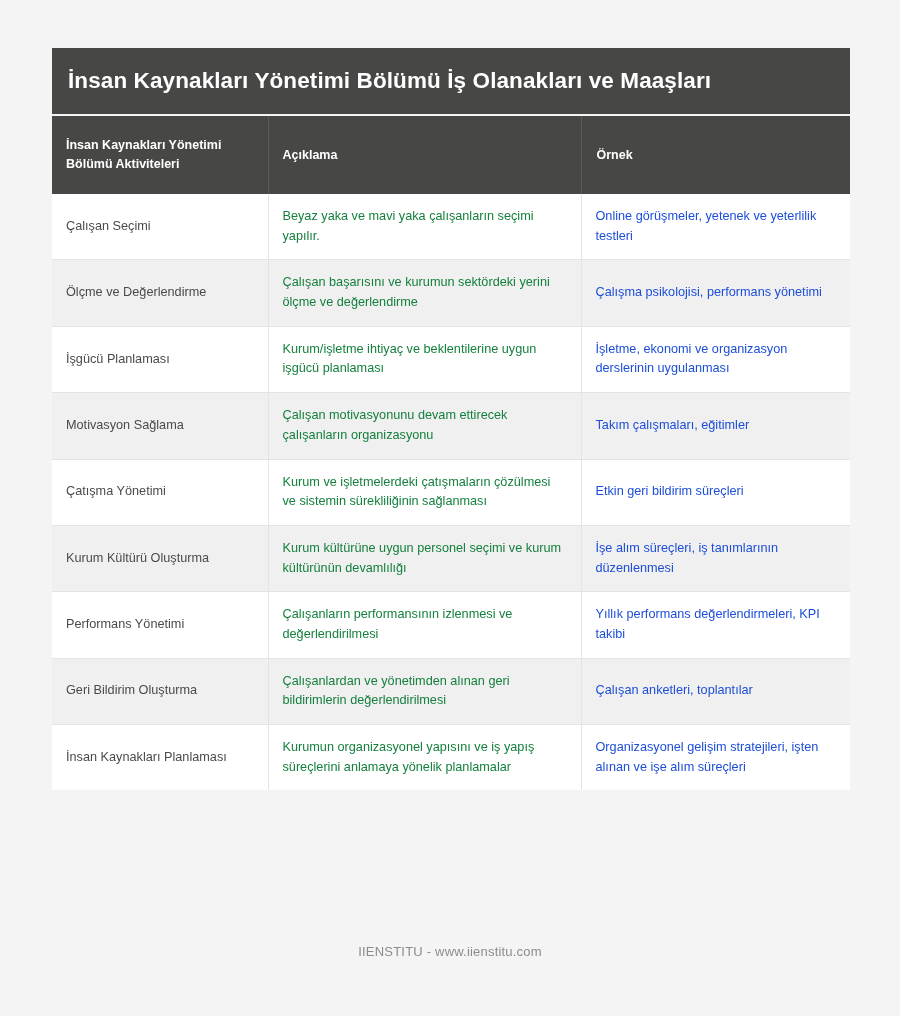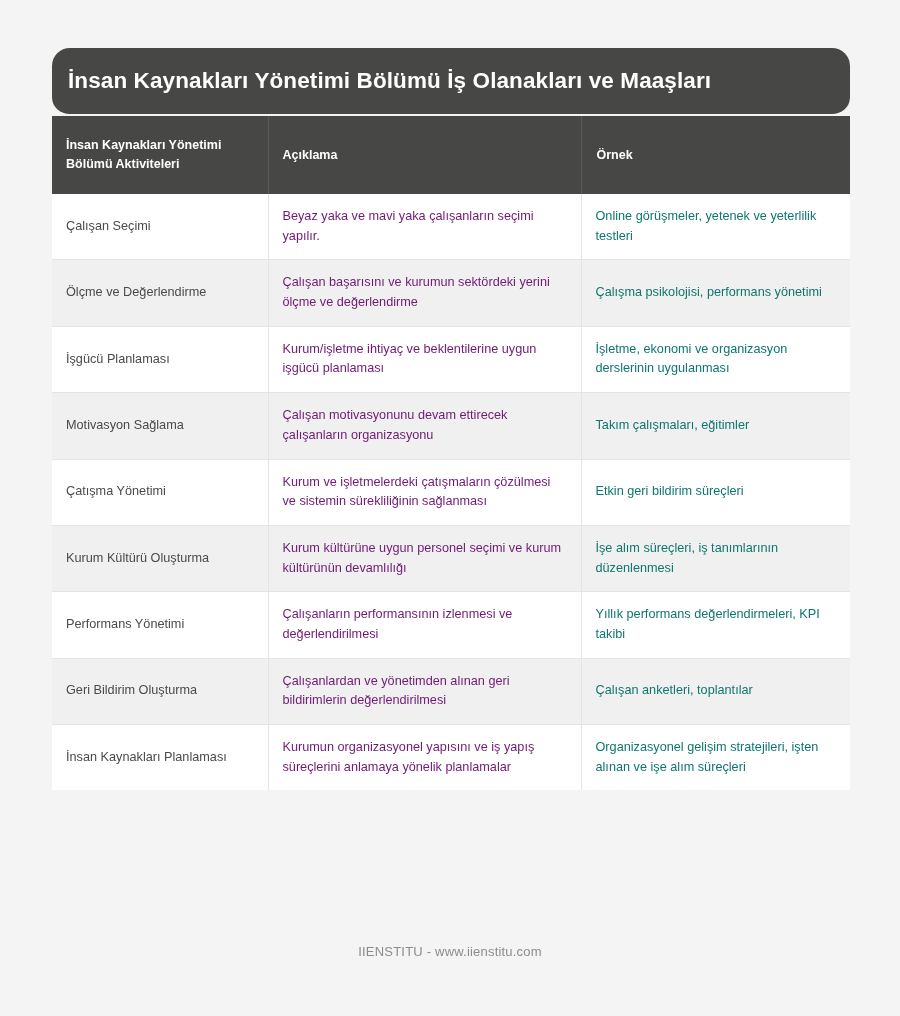--- a/index.html
+++ b/index.html
@@ -35,21 +35,20 @@
   .title-bar {
     background: #474745;
     color: #ffffff;
     font-size: 22.5px;
     font-weight: bold;
     letter-spacing: 0.1px;
     padding: 19px 16px 20px 16px;
     line-height: 1.2;
     white-space: nowrap;
     border-bottom: 2px solid #f4f4f4;
-    border-radius: 18px;
   }
 
   
   table.data-table {
     width: 798px;
     border-collapse: collapse;
     table-layout: fixed;
     background: #ffffff;
   }
 
@@ -81,22 +80,22 @@
     border-right: 1px solid #e4e4e4;
     border-bottom: 1px solid #e4e4e4;
   }
   tbody td:last-child { border-right: none; }
   tbody tr:last-child td { border-bottom: none; }
 
   tbody tr.row-odd  td { background: #ffffff; }
   tbody tr.row-even td { background: #f0f0f0; }
 
   tbody td.cell-activity { color: #4a4a4a; }
-  tbody td.cell-desc     { color: #701a75; }
-  tbody td.cell-example  { color: #0f766e; }
+  tbody td.cell-desc     { color: #15803d; }
+  tbody td.cell-example  { color: #1d4ed8; }
 
   
   .footer {
     position: absolute;
     left: 0;
     top: 944px;
     width: 900px;
     text-align: center;
     font-size: 13px;
     color: #8c8c8c;

